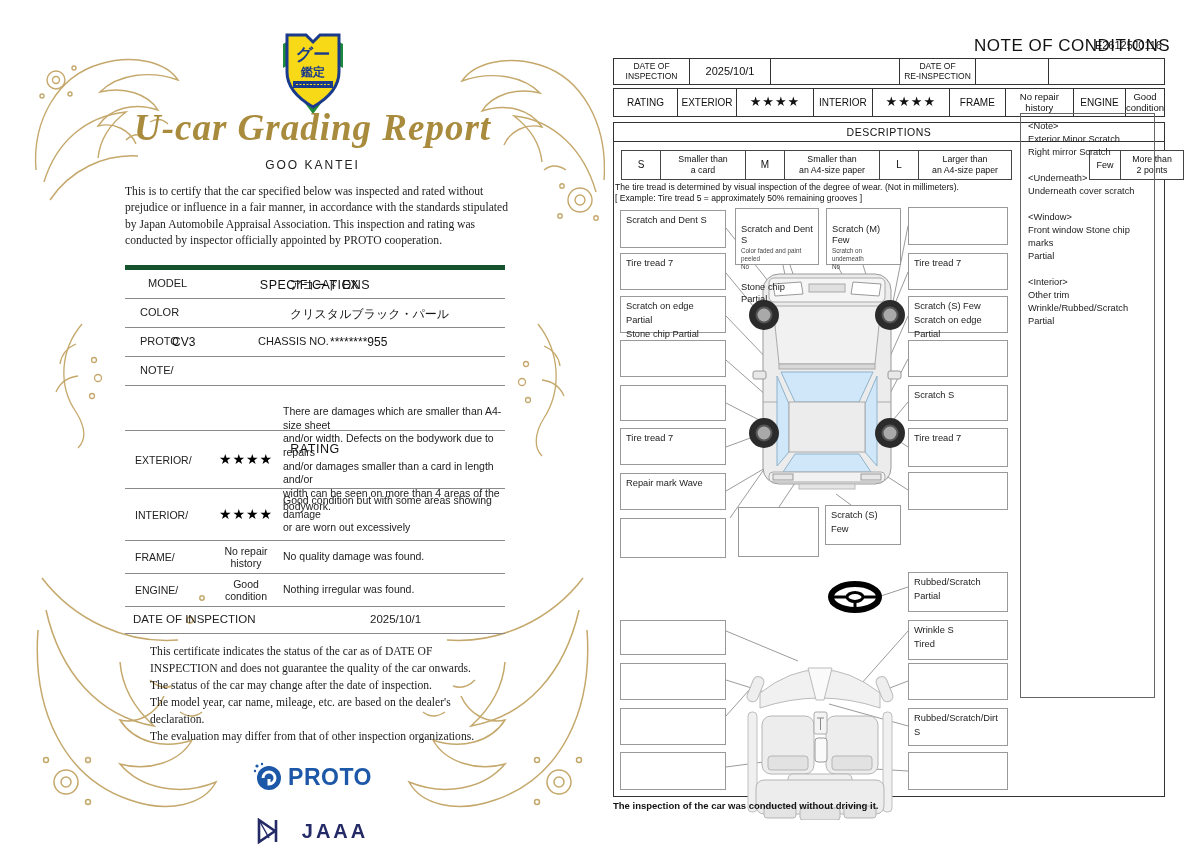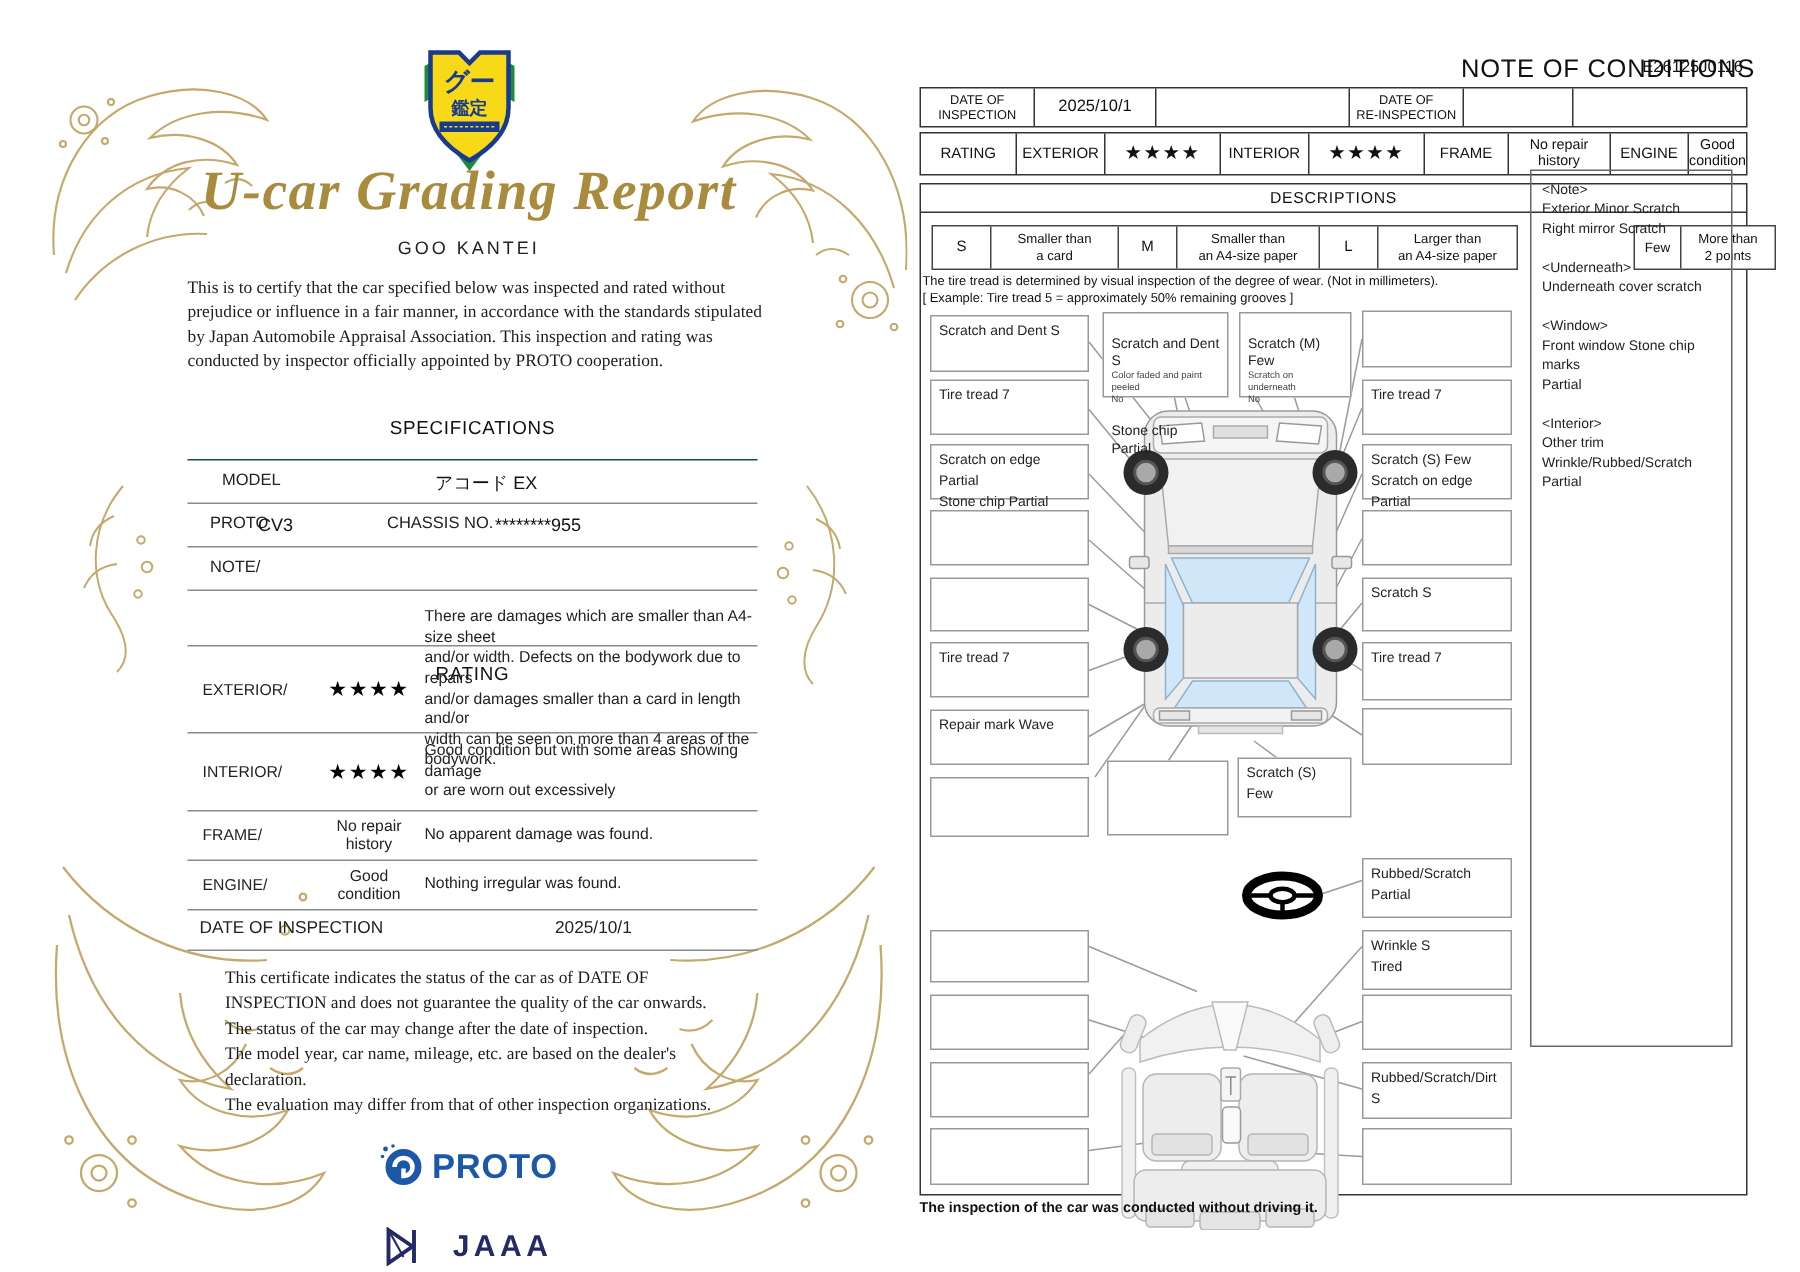--- a/index.html
+++ b/index.html
@@ -12,21 +12,21 @@
   .lp-title{position:absolute;left:0;top:86px;width:565px;text-align:center;
     font-family:"Liberation Serif",serif;font-style:italic;font-weight:bold;
     font-size:37px;color:#a98b3d;letter-spacing:1px;}
   .lp-sub{position:absolute;left:0;top:138px;width:565px;text-align:center;
     font-size:12px;letter-spacing:2px;color:#222;}
   .lp-cert{position:absolute;left:95px;top:164px;width:392px;
     font-family:"Liberation Serif",serif;font-size:11.6px;line-height:1.42;
     white-space:pre-line;color:#1c1c1c;}
   .lp-sec-head{position:absolute;left:95px;width:380px;text-align:center;
     font-size:12.5px;letter-spacing:.5px;color:#111;margin-top:29px;}
-  .spec-table{position:absolute;left:95px;top:245px;width:380px;border-top:1px solid #14532d;margin-top:41px;}
+  .spec-table{position:absolute;left:95px;top:245px;width:380px;border-top:5px solid #14532d;}
   .spec-row{height:28px;border-bottom:1px solid #8a8a8a;position:relative;}
   .spec-row span{position:absolute;top:7px;font-size:11px;color:#222;}
   .spec-val{font-size:12px !important;color:#111 !important;}
   .ast{font-weight:bold;letter-spacing:1px;}
   .rate-table{position:absolute;left:95px;top:410px;width:380px;border-top:1px solid #8a8a8a;}
   .rate-row{border-bottom:1px solid #8a8a8a;display:flex;align-items:center;}
   .rate-label{width:78px;padding-left:10px;font-size:10.5px;flex:none;}
   .rate-grade{width:66px;flex:none;text-align:center;white-space:pre-line;
      font-size:10.5px;line-height:1.15;}
   .rate-grade.stars{font-size:14px;letter-spacing:1px;color:#000;}
@@ -173,20 +173,24 @@
 by Japan Automobile Appraisal Association. This inspection and rating was
 conducted by inspector officially appointed by PROTO cooperation.</div>
 
   <div class="lp-sec-head" style="top:229px">SPECIFICATIONS</div>
   <div class="spec-table">
     <div class="spec-row">
       <span style="left:23px">MODEL</span>
       <span class="spec-val" style="left:165px">アコード EX</span>
     </div>
     <div class="spec-row">
+      <span style="left:15px">COLOR</span>
+      <span class="spec-val" style="left:165px">クリスタルブラック・パール</span>
+    </div>
+    <div class="spec-row">
       <span style="left:15px">PROTO</span>
       <span class="spec-val" style="left:47px">CV3</span>
       <span style="left:133px">CHASSIS NO.</span>
       <span class="spec-val" style="left:205px">********955</span>
     </div>
     <div class="spec-row">
       <span style="left:15px">NOTE/</span>
     </div>
   </div>
 
@@ -203,21 +207,21 @@
     <div class="rate-row" style="height:51px">
       <div class="rate-label">INTERIOR/</div>
       <div class="rate-grade stars">★★★★</div>
       <div class="rate-desc">Good condition but with some areas showing damage
 or are worn out excessively</div>
     </div>
     <div class="rate-row" style="height:32px">
       <div class="rate-label">FRAME/</div>
       <div class="rate-grade">No repair
 history</div>
-      <div class="rate-desc">No apparent damage was found.</div>
+      <div class="rate-desc">No quality damage was found.</div>
     </div>
     <div class="rate-row" style="height:32px">
       <div class="rate-label">ENGINE/</div>
       <div class="rate-grade">Good
 condition</div>
       <div class="rate-desc">Nothing irregular was found.</div>
     </div>
     <div class="date-row">
       <span style="left:8px">DATE OF INSPECTION</span>
       <span style="left:245px">2025/10/1</span>

